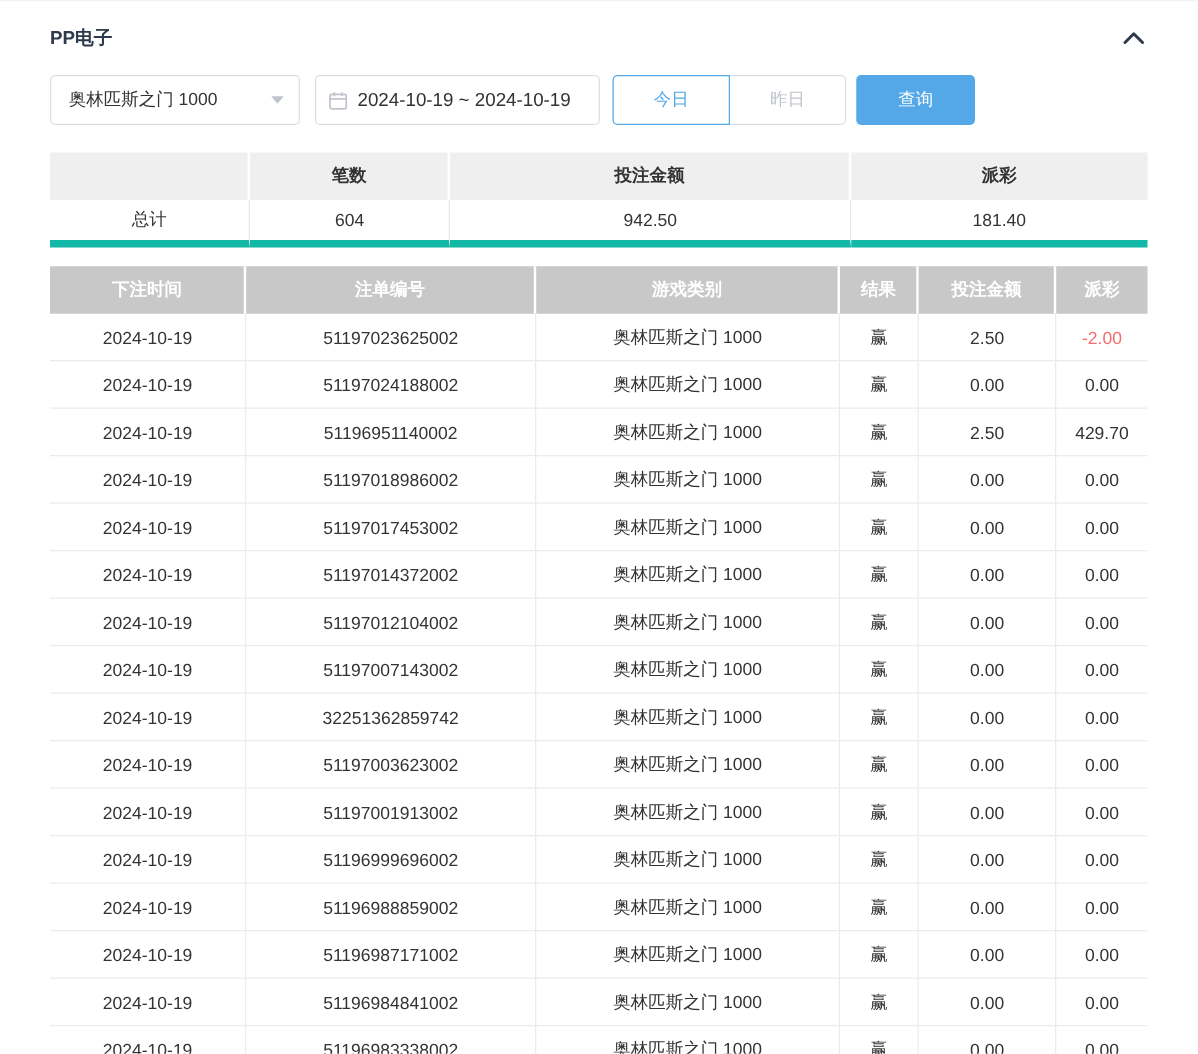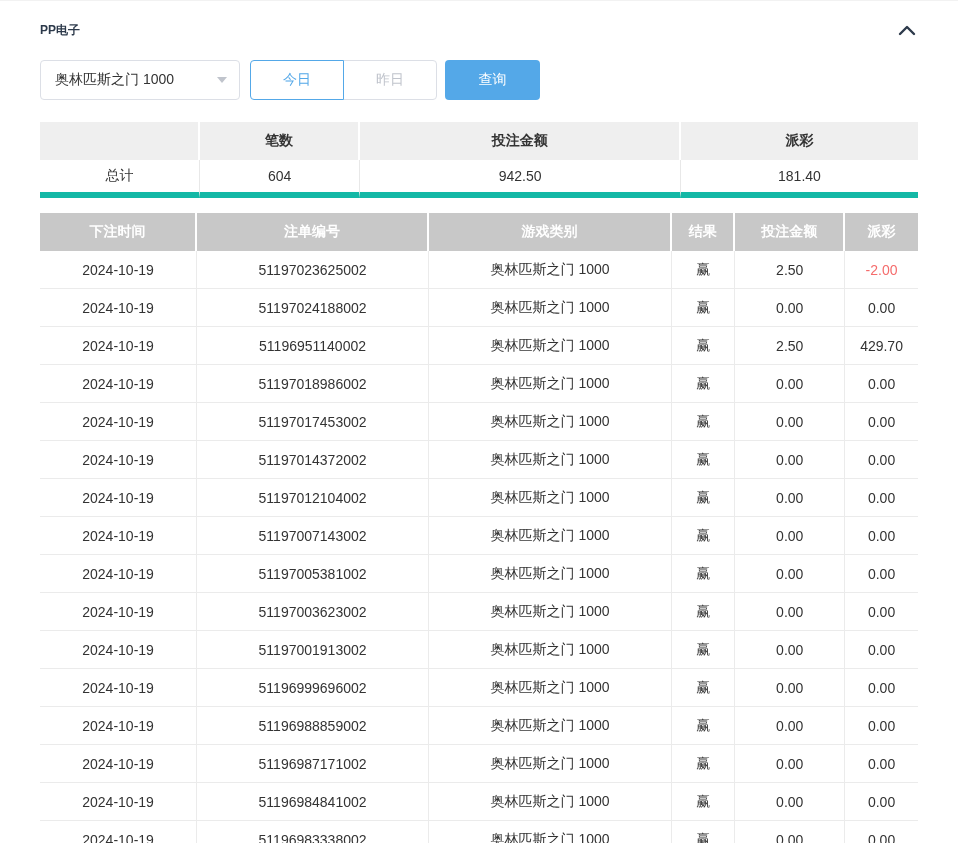--- a/index.html
+++ b/index.html
@@ -16,21 +16,21 @@
   }
   
   .panel-header {
     margin-top: 20px;
     height: 18px;
     display: flex;
     align-items: center;
     justify-content: space-between;
   }
   .panel-title {
-    font-size: 12px;
+    font-size: 15px;
     font-weight: bold;
     color: #2d3a4b;
   }
   .collapse-btn {
     width: 22px; height: 18px;
     display: flex; align-items: center; justify-content: center;
     cursor: pointer;
     background: none; border: none;
   }
   
@@ -159,20 +159,31 @@
       </span>
     </button>
   </div>
 
   <div class="filter-bar">
     <div class="select-box">
       <span>奥林匹斯之门 1000</span>
       <span class="caret-down"></span>
     </div>
 
+    <div class="date-box">
+      <span class="cal">
+        <svg width="15" height="15" viewBox="0 0 15 15">
+          <rect x="1" y="2.5" width="13" height="11.5" rx="1.5" fill="none" stroke="#c0c4cc" stroke-width="1.4"></rect>
+          <line x1="1" y1="6" x2="14" y2="6" stroke="#c0c4cc" stroke-width="1.4"></line>
+          <line x1="4.5" y1="0.8" x2="4.5" y2="4" stroke="#c0c4cc" stroke-width="1.4"></line>
+          <line x1="10.5" y1="0.8" x2="10.5" y2="4" stroke="#c0c4cc" stroke-width="1.4"></line>
+        </svg>
+      </span>
+      <span>2024-10-19 ~ 2024-10-19</span>
+    </div>
 
     <div class="quick-group">
         <button class="quick-btn active">今日</button>
         <button class="quick-btn">昨日</button>
       </div>
 
     <button class="search-btn">查询</button>
   </div>
 
   <table class="summary-table">
@@ -279,21 +290,21 @@
         <tr>
           <td>2024-10-19</td>
           <td>51197007143002</td>
           <td>奥林匹斯之门 1000</td>
           <td>赢</td>
           <td>0.00</td>
           <td>0.00</td>
         </tr>
         <tr>
           <td>2024-10-19</td>
-          <td>51197005381002</td>
+          <td>32251362859742</td>
           <td>奥林匹斯之门 1000</td>
           <td>赢</td>
           <td>0.00</td>
           <td>0.00</td>
         </tr>
         <tr>
           <td>2024-10-19</td>
           <td>51197003623002</td>
           <td>奥林匹斯之门 1000</td>
           <td>赢</td>

